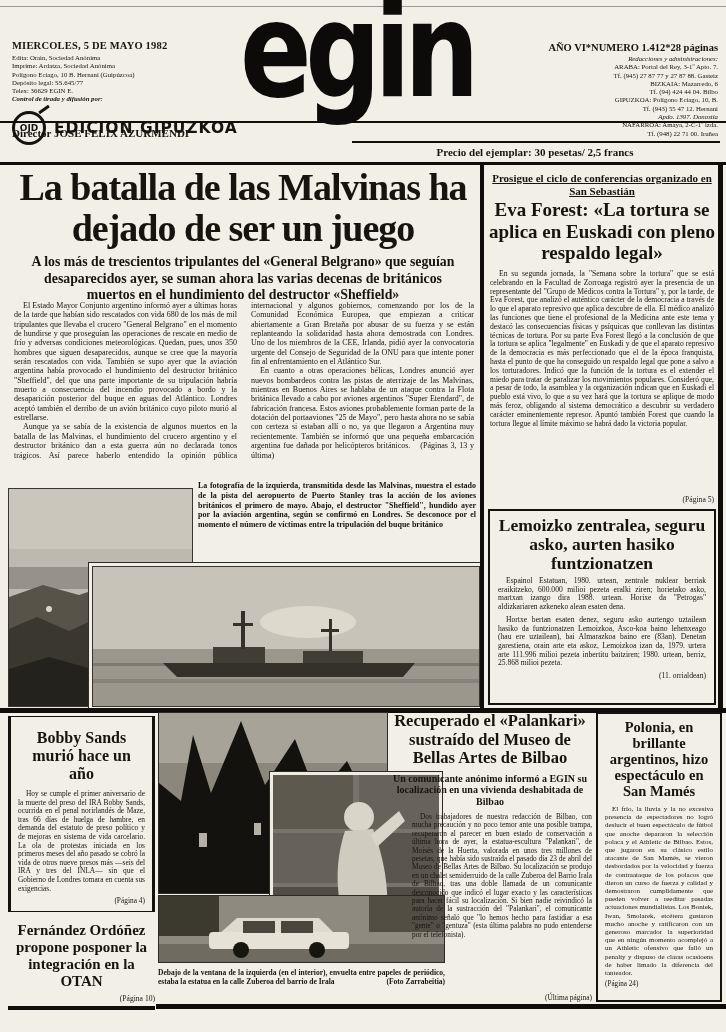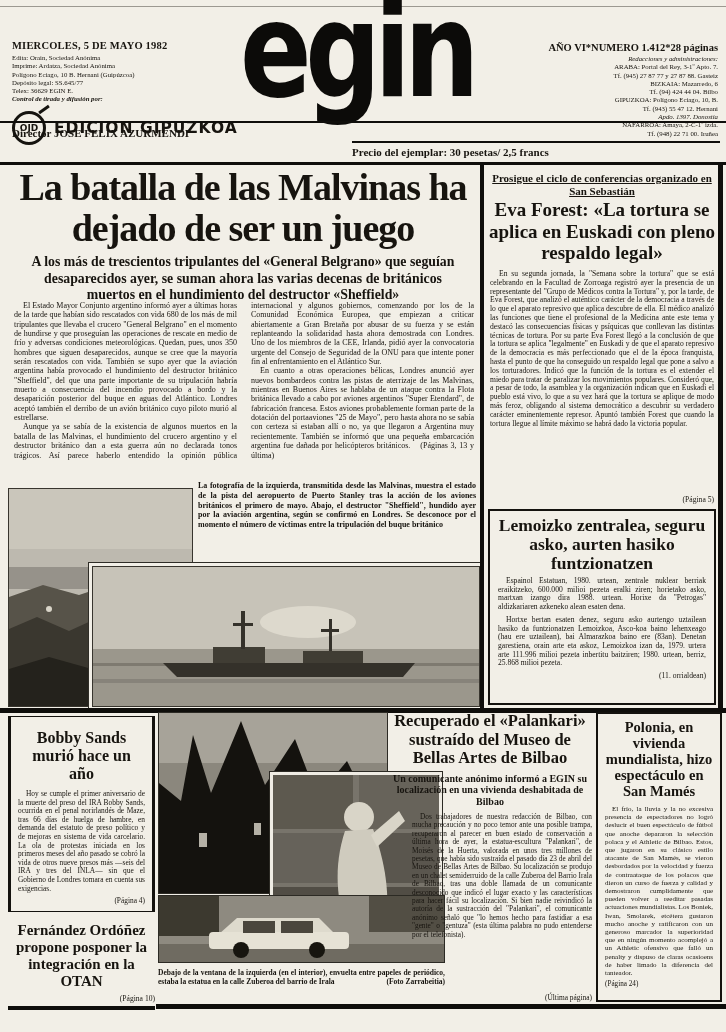--- a/index.html
+++ b/index.html
@@ -22,21 +22,21 @@
   #logo{left:240px;top:-16px;width:260px;text-align:center;font-family:"DejaVu Sans",sans-serif;
         font-weight:bold;font-size:132px;letter-spacing:-8px;transform:scaleX(.8);transform-origin:left top;
         color:#0c0b09;line-height:1;}
   #masthead-right{right:8px;top:42px;width:252px;text-align:right;}
   .mh-issue{font-weight:bold;font-size:10.5px;margin-bottom:2px;}
   .mh-r-line{display:block;font-size:6.8px;line-height:8.3px;}
   .mh-r-line.it{font-style:italic;}
   #rule1{left:0;top:121px;width:726px;height:2px;}
   #director{left:12px;top:127px;font-weight:bold;font-size:11px;}
   #price-rule{left:352px;top:141px;width:368px;height:2px;}
-  #price{left:352px;top:146px;width:366px;text-align:left;font-weight:bold;font-size:11px;}
+  #price{left:352px;top:146px;width:366px;text-align:center;font-weight:bold;font-size:11px;}
   #rule2{left:0;top:162px;width:726px;height:3px;}
   
   #lead-head{left:8px;top:167px;width:470px;text-align:center;font-weight:bold;font-size:38px;line-height:41px;letter-spacing:-1px;}
   #lead-deck{left:24px;top:254px;width:438px;text-align:center;font-weight:bold;font-size:13.8px;line-height:16.5px;}
   #lead-body{left:14px;top:301px;width:460px;height:185px;column-count:2;column-gap:14px;
              font-size:8px;line-height:9.35px;text-align:justify;overflow:hidden;}
   #lead-body p{margin:0;text-indent:9px;}
   .pages-ref{padding-left:10px;}
   #stanley-photo{left:8px;top:488px;width:183px;height:217px;border:1px solid #38352e;}
   #lead-caption{left:198px;top:481px;width:278px;font-weight:bold;font-size:8px;line-height:9.8px;text-align:justify;}
@@ -239,20 +239,20 @@
     </div>
     <div class="pk-text">
       <div class="pk-headline">Recuperado el «Palankari» sustraído del Museo de Bellas Artes de Bilbao</div>
       <div class="pk-deck">Un comunicante anónimo informó a EGIN su localización en una vivienda deshabitada de Bilbao</div>
       <div class="pk-body">Dos trabajadores de nuestra redacción de Bilbao, con mucha precaución y no poco temor ante una posible trampa, recuperaron al parecer en buen estado de conservación a última hora de ayer, la estatua-escultura "Palankari", de Moisés de la Huerta, valorada en unos tres millones de pesetas, que había sido sustraída el pasado día 23 de abril del Museo de Bellas Artes de Bilbao. Su localización se produjo en un chalet semiderruido de la calle Zuberoa del Barrio Irala de Bilbao, tras una doble llamada de un comunicante desconocido que indicó el lugar exacto y las características para hacer fácil su localización. Si bien nadie reivindicó la autoría de la sustracción del "Palankari", el comunicante anónimo señaló que "lo hemos hecho para fastidiar a esa "gente" o "gentuza" (esta última palabra no pudo entenderse por el telefonista).</div>
       <div class="pk-ref">(Última página)</div>
     </div>
   </div>
 
   <div class="abs" id="polonia-box">
-    <div class="pol-headline">Polonia, en vivienda mundialista, hizo espectáculo en San Mamés</div>
+    <div class="pol-headline">Polonia, en brillante argentinos, hizo espectáculo en San Mamés</div>
     <div class="pol-body">El frío, la lluvia y la no excesiva presencia de espectadores no logró deslucir el buen espectáculo de fútbol que anoche depararon la selección polaca y el Athletic de Bilbao. Estos, que jugaron en su clásico estilo atacante de San Mamés, se vieron desbordados por la velocidad y fuerza de contraataque de los polacos que dieron un curso de fuerza y calidad y demostraron cumplidamente que pueden volver a reeditar pasadas actuaciones mundialistas. Los Boniek, Iwan, Smolarek, etcétera gustaron mucho anoche y ratificaron con un generoso marcador la superioridad que en ningún momento acomplejó a un Athletic ofensivo que falló un penalty y dispuso de claras ocasioens de haber limado la diferencia del tanteador.</div>
     <div class="pol-ref">(Página 24)</div>
   </div>
 
   <div class="abs rule" id="bottom-rule"></div>
 
 </div>
 
 </body></html>

